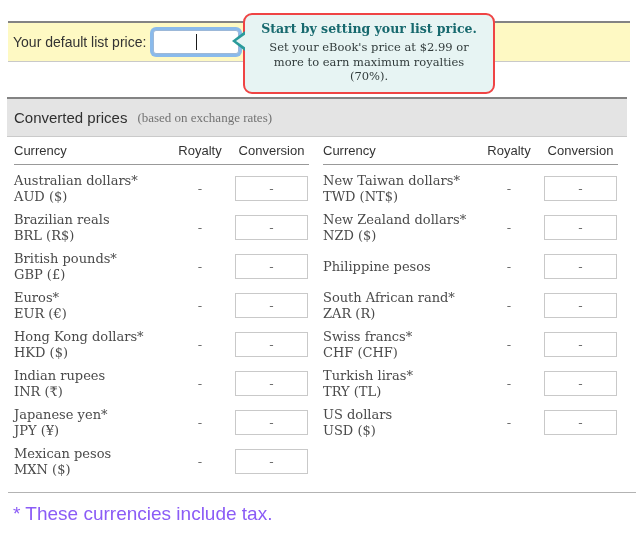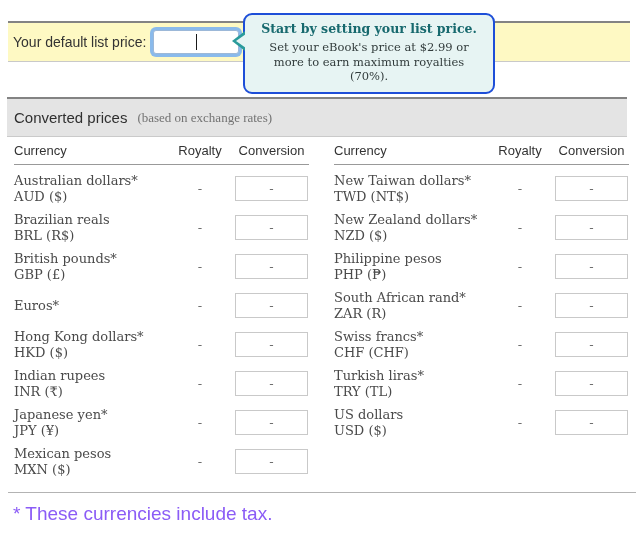--- a/index.html
+++ b/index.html
@@ -25,21 +25,21 @@
     position: relative; cursor: text;
   }
   .caret {
     position: absolute; left: 50%; top: 3px; width: 1px; height: 16px;
     background: #1a1a1a;
   }
 
   
   .tooltip {
     position: absolute; left: 243px; top: 13px; width: 252px; box-sizing: border-box;
-    background: #e7f4f3; border: 2px solid #1d4ed8; border-radius: 9px;
+    background: #e7f4f3; border: 2px solid #ef4444; border-radius: 9px;
     padding: 6px 10px 8px; text-align: center; z-index: 5;
     font-family: "DejaVu Serif", serif;
   }
   .tooltip-title { font-size: 12.5px; font-weight: bold; color: #17696e; margin-bottom: 4px; }
   .tooltip-body { font-size: 11.5px; color: #323c3c; line-height: 1.28; }
   .tooltip-arrow { position: absolute; left: -13px; top: 16px; width: 0; height: 0;
     border: 10px solid transparent; border-left: none;
     border-right: 13px solid #2a9b9b; }
   .tooltip-arrow::after {
     content: ""; position: absolute; left: 4px; top: -7px; width: 0; height: 0;
@@ -53,21 +53,21 @@
     background: #e4e4e4;
     border-top: 2px solid #838383;
     border-bottom: 1px solid #cacaca;
     box-sizing: border-box;
     display: flex; align-items: center;
   }
   .band-title { font-size: 15px; color: #2f2f2f; margin-left: 7px; }
   .band-subtitle { font-family: Liberation Serif, serif; font-size: 13px; color: #737373; margin-left: 10px; }
 
   
-  .tables { position: absolute; left: 14px; top: 143px; display: flex; gap: 25px; }
+  .tables { position: absolute; left: 14px; top: 143px; display: flex; gap: 14px; }
   .ctable { width: 295px; }
   .thead {
     display: grid; grid-template-columns: 152px 68px 1fr;
     font-size: 13px; color: #333;
     padding-bottom: 6px; border-bottom: 1px solid #999;
   }
   .th-royalty, .th-conversion { text-align: center; }
   .rows { padding-top: 4px; }
   .row { display: grid; grid-template-columns: 152px 68px 1fr; align-items: center; height: 39px; }
   .cname, .ccode {
@@ -148,20 +148,21 @@
     </div>
     <div class="cell royalty">-</div>
     <div class="cell conv">
       <div class="conv-box">-</div>
     </div>
   </div>
 
   <div class="row">
     <div class="cell name">
       <div class="cname">Euros*</div>
+      <div class="ccode">EUR (€)</div>
     </div>
     <div class="cell royalty">-</div>
     <div class="cell conv">
       <div class="conv-box">-</div>
     </div>
   </div>
 
   <div class="row">
     <div class="cell name">
       <div class="cname">Hong Kong dollars*</div>
@@ -233,21 +234,20 @@
     </div>
     <div class="cell royalty">-</div>
     <div class="cell conv">
       <div class="conv-box">-</div>
     </div>
   </div>
 
   <div class="row">
     <div class="cell name">
       <div class="cname">Philippine pesos</div>
-      <div class="ccode">PHP (₱)</div>
     </div>
     <div class="cell royalty">-</div>
     <div class="cell conv">
       <div class="conv-box">-</div>
     </div>
   </div>
 
   <div class="row">
     <div class="cell name">
       <div class="cname">South African rand*</div>

